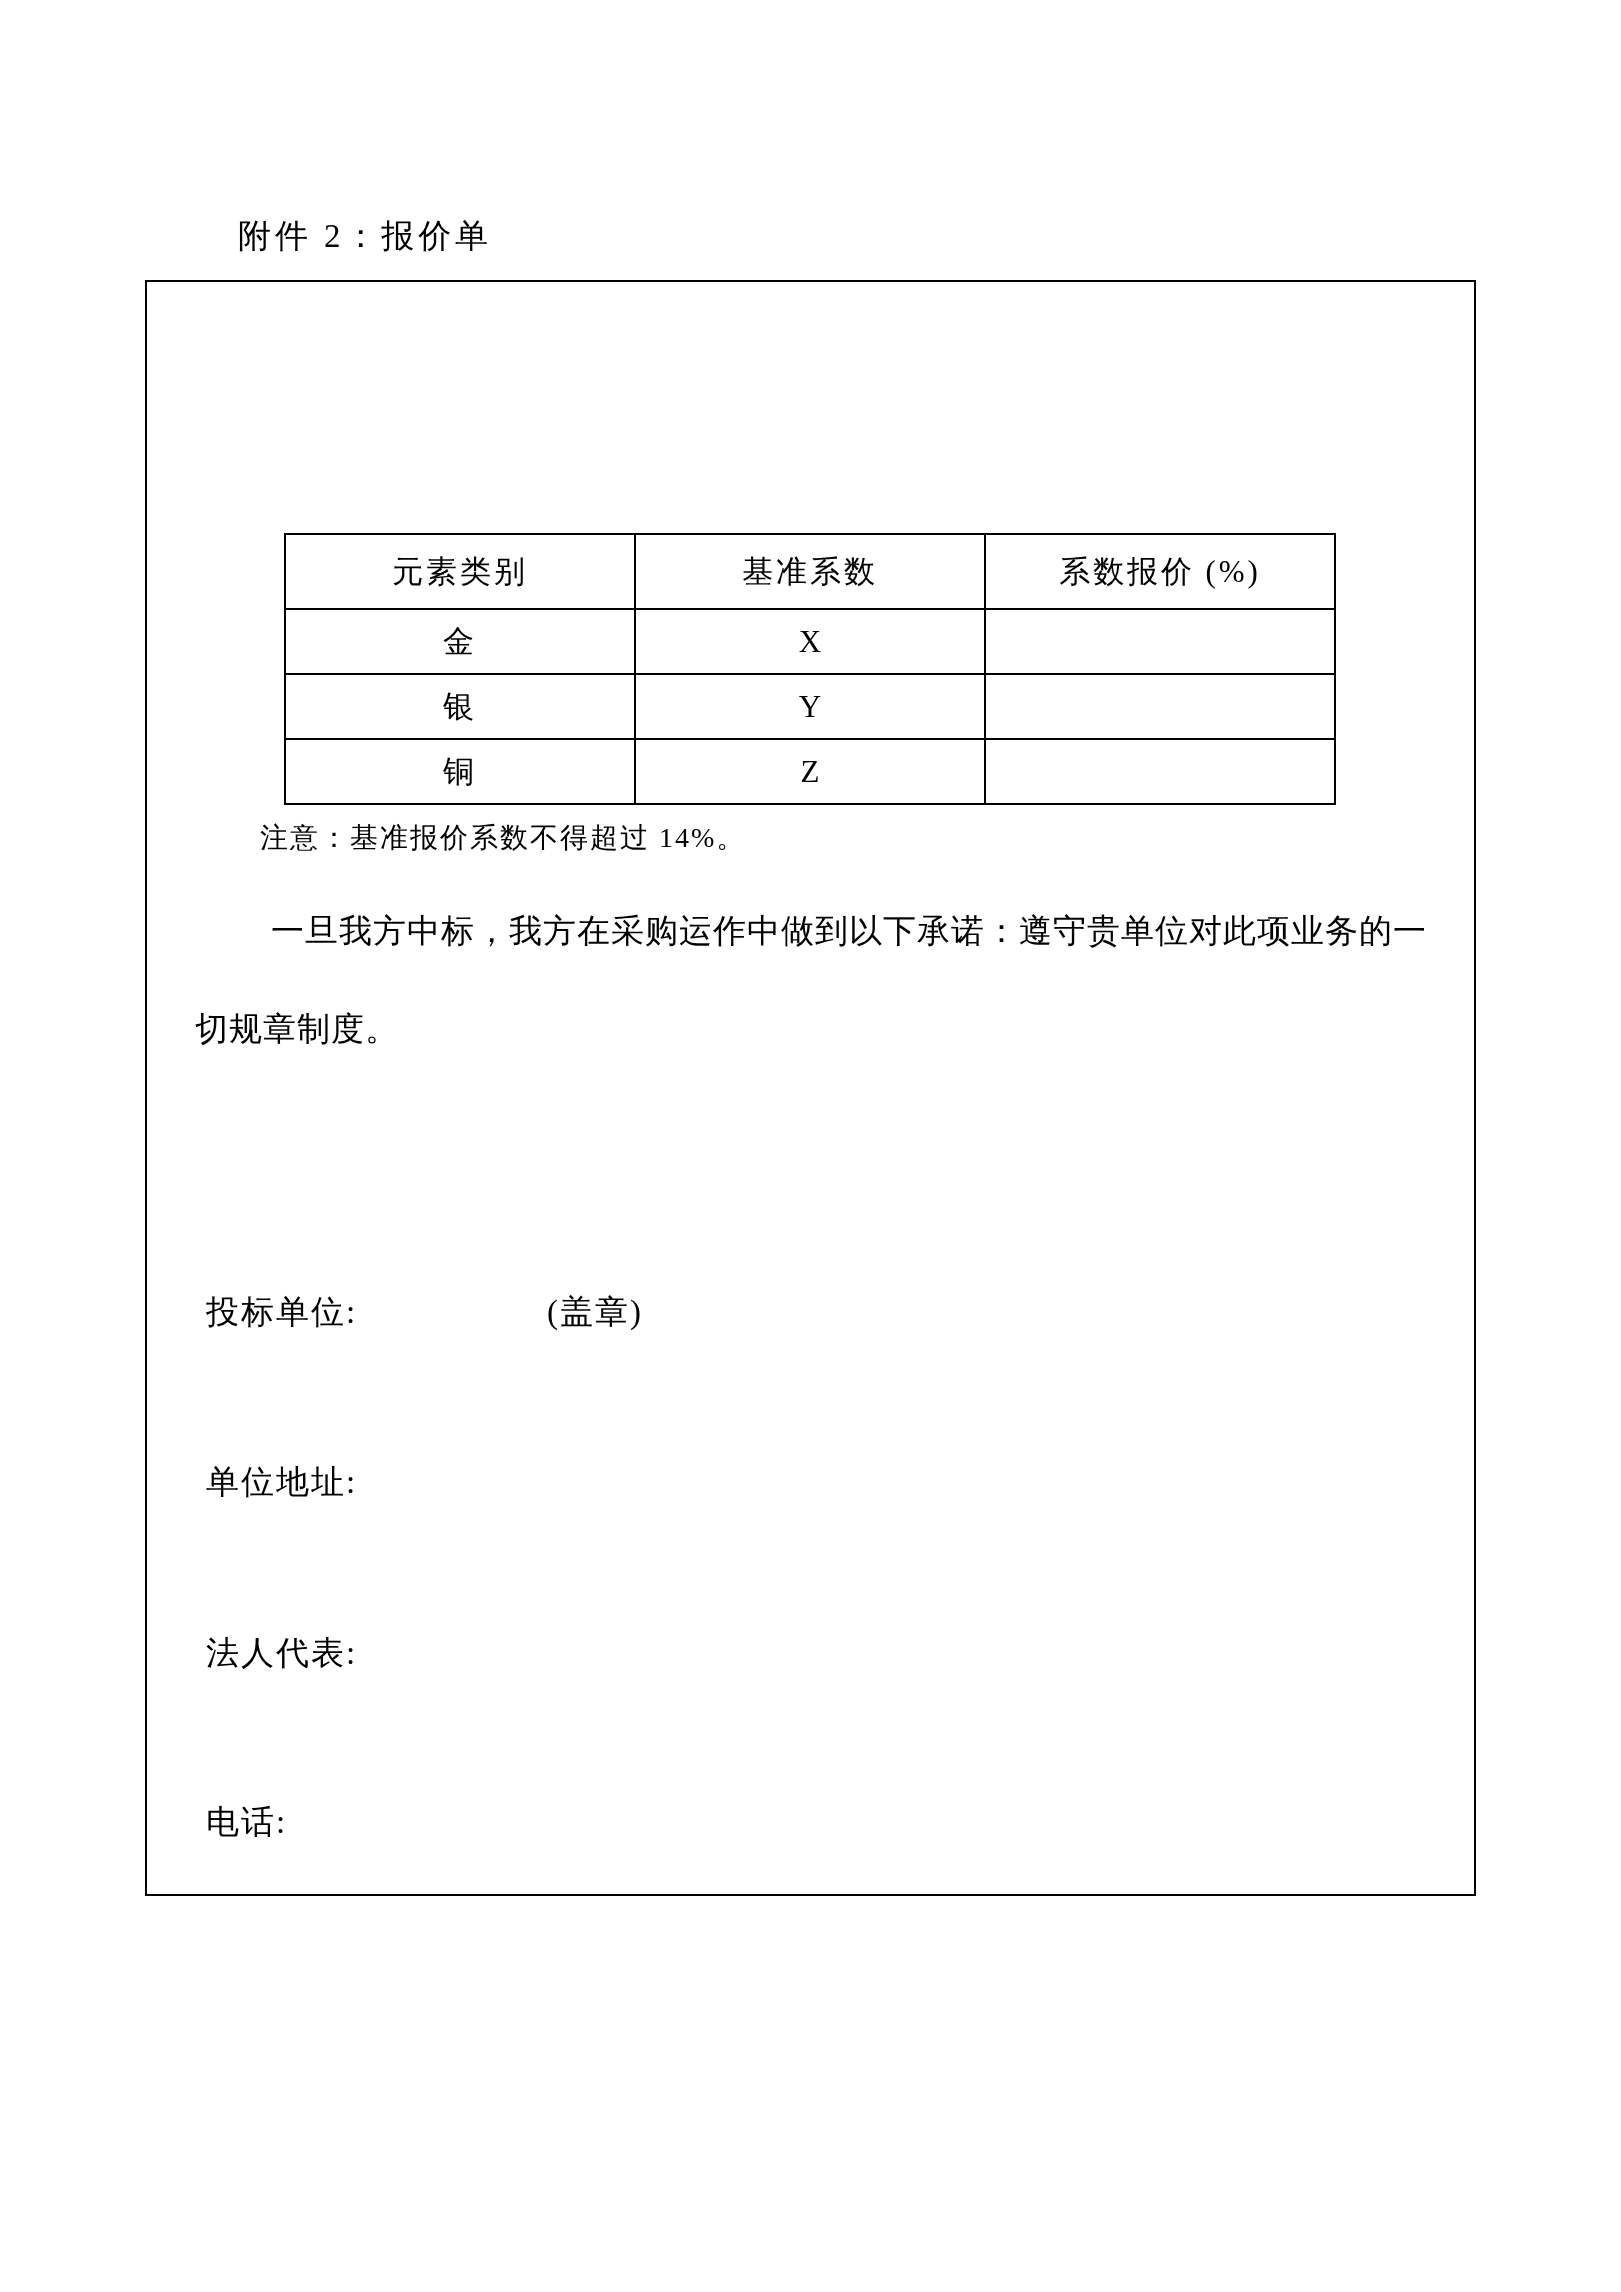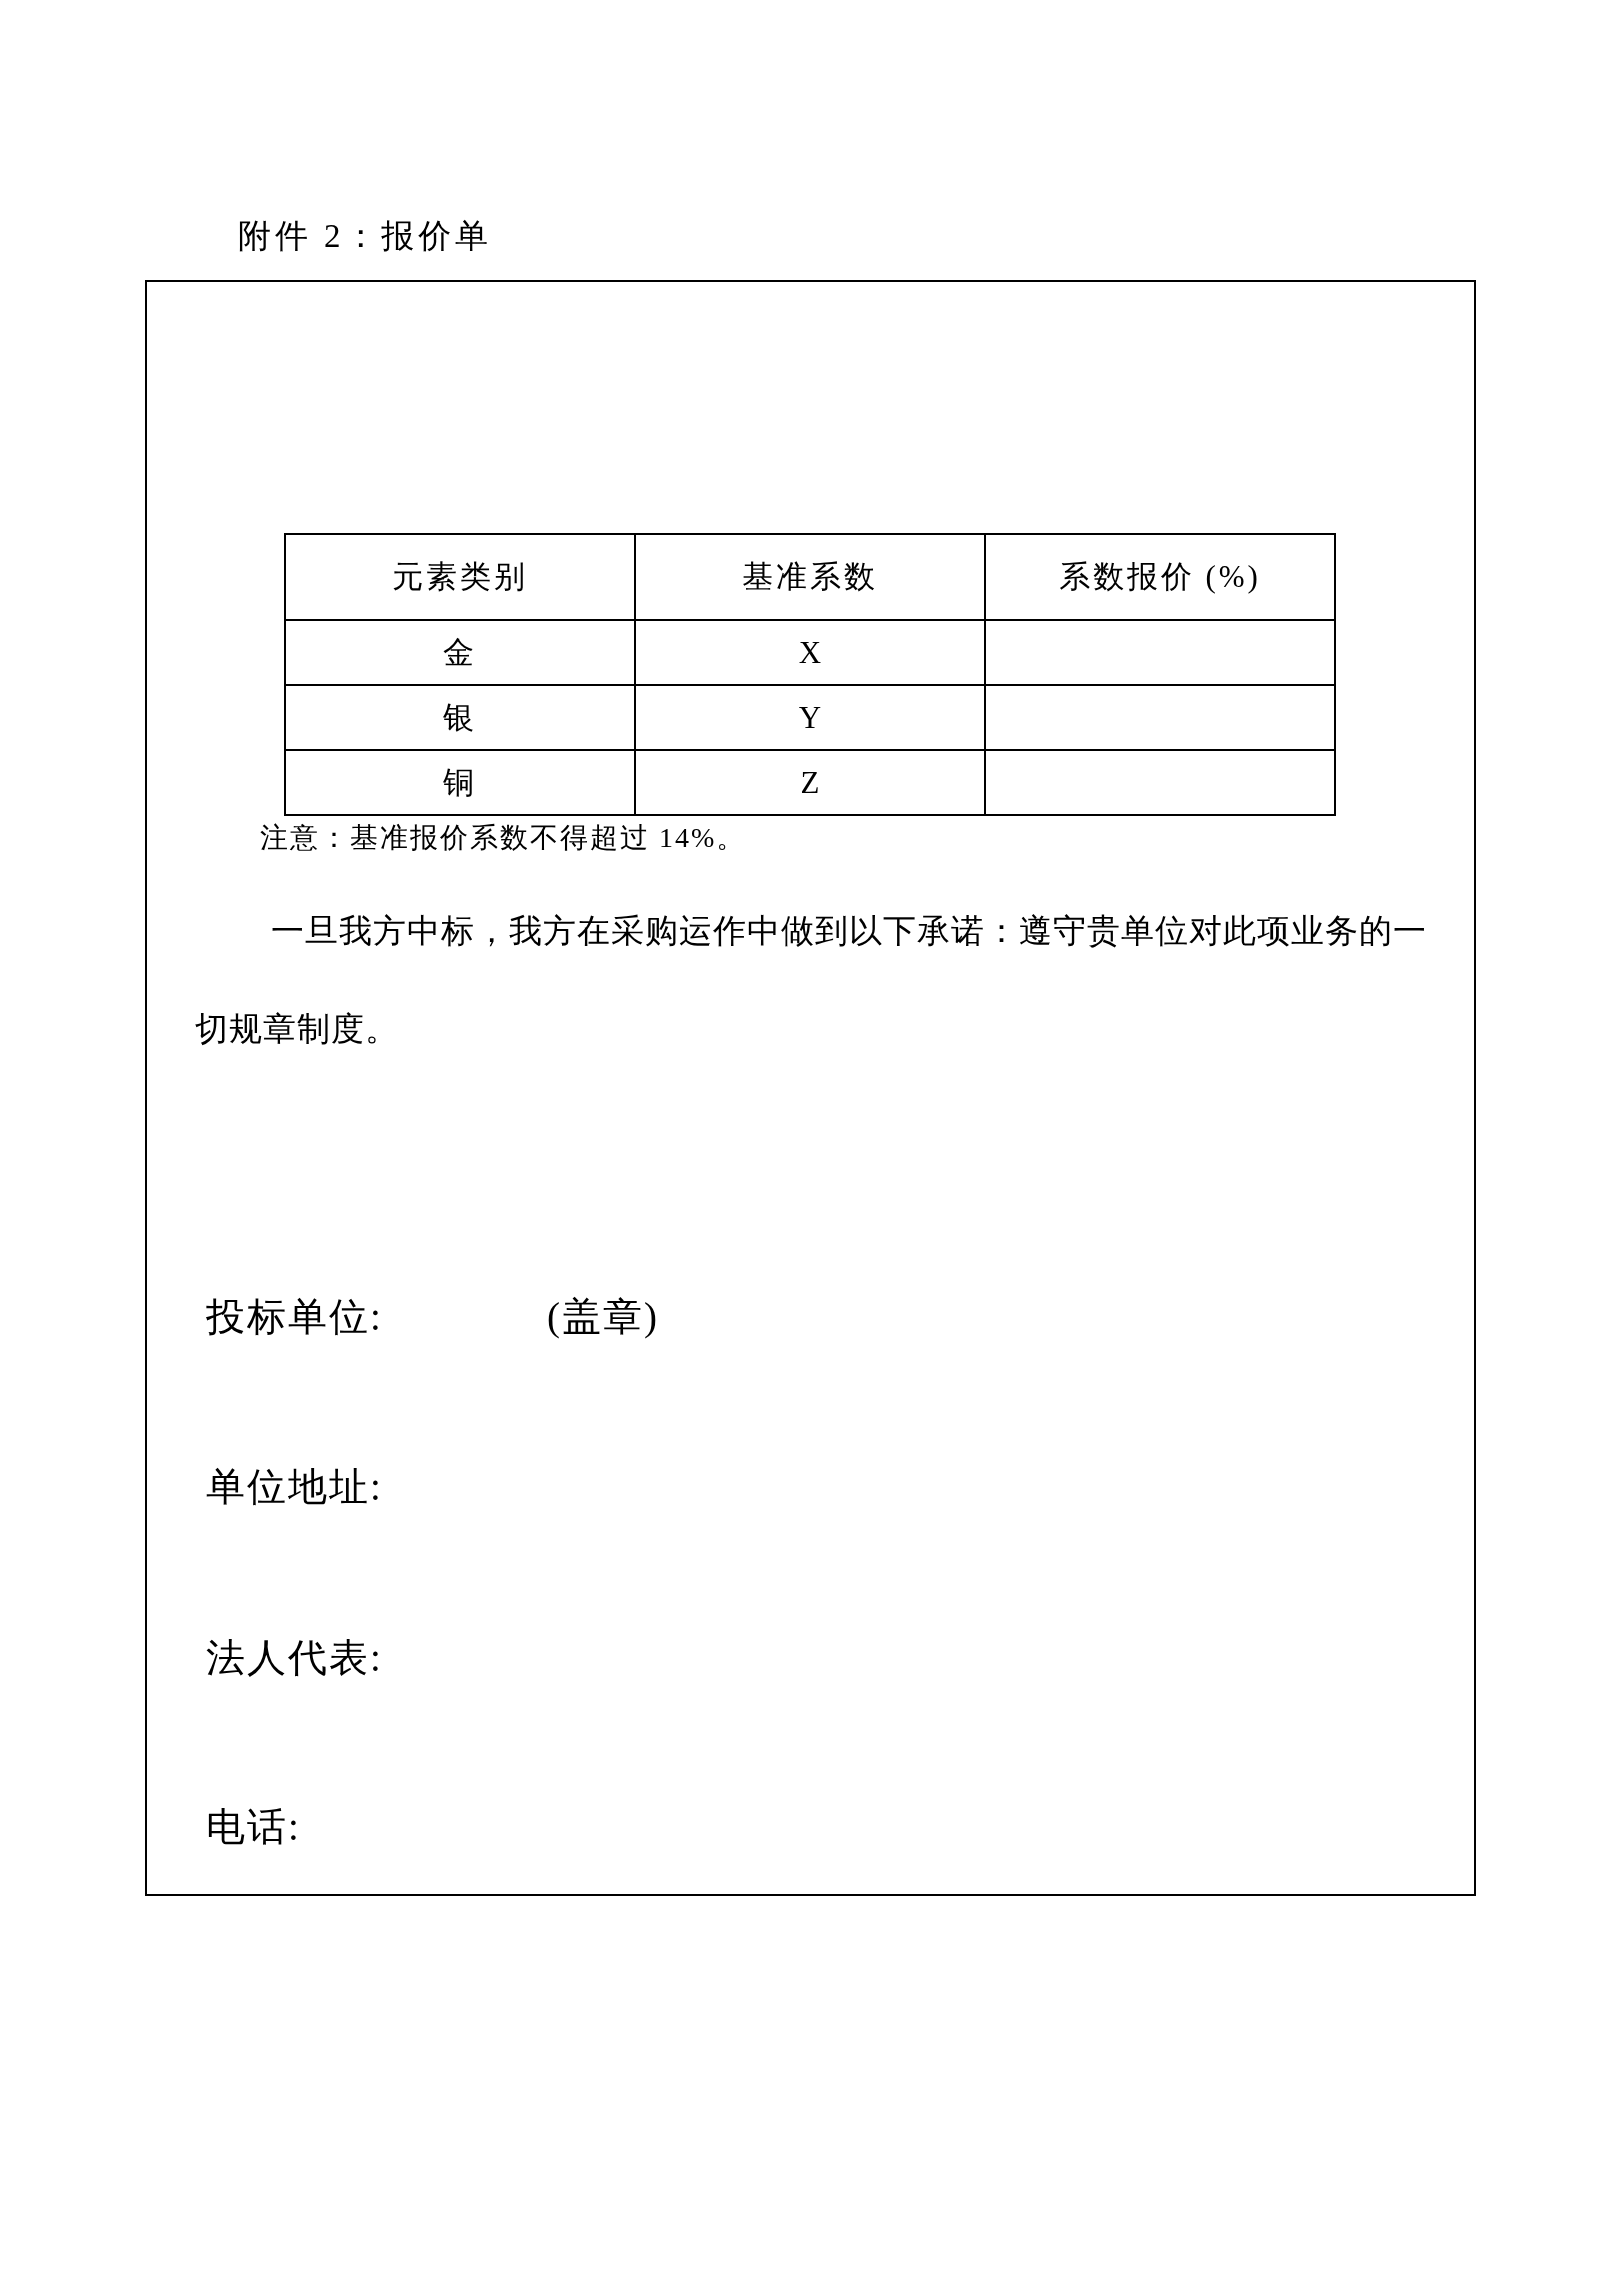--- a/index.html
+++ b/index.html
@@ -48,35 +48,35 @@
     table-layout: fixed;
     font-size: 31px;
     letter-spacing: 2.9px;
     text-align: center;
   }
   .quote-table th, .quote-table td {
     border: 2px solid #000000;
     font-weight: normal;
     padding: 0;
   }
-  .quote-table th { height: 86px; border-bottom: 2.9px solid #000; }
+  .quote-table th { height: 75px; border-bottom: 2.9px solid #000; }
   .quote-table td { height: 65px; }
   .quote-table .latin { letter-spacing: 0; font-family: "Liberation Serif", serif; }
   .table-note {
     position: absolute;
     left: 113px;
     top: 537px;
     font-size: 28px;
     letter-spacing: 2px;
     white-space: nowrap;
   }
   .sig-field {
     position: absolute;
     left: 59px;
-    font-size: 39px;
+    font-size: 33px;
     letter-spacing: 2px;
     white-space: nowrap;
     font-family: Liberation Serif, serif;
   }
   .sig-bidder { top: 1008px; }
   .sig-seal { left: 400px; top: 1008px; }
   .sig-address { top: 1178px; text-align: right; }
   .sig-legal { top: 1349px; }
   .sig-phone { top: 1518px; }
   .footer-note {

